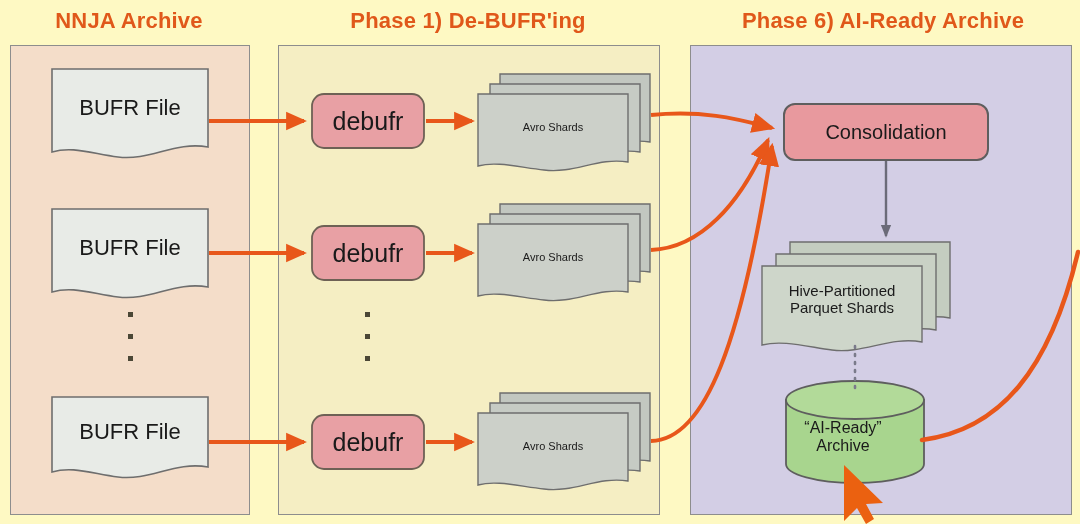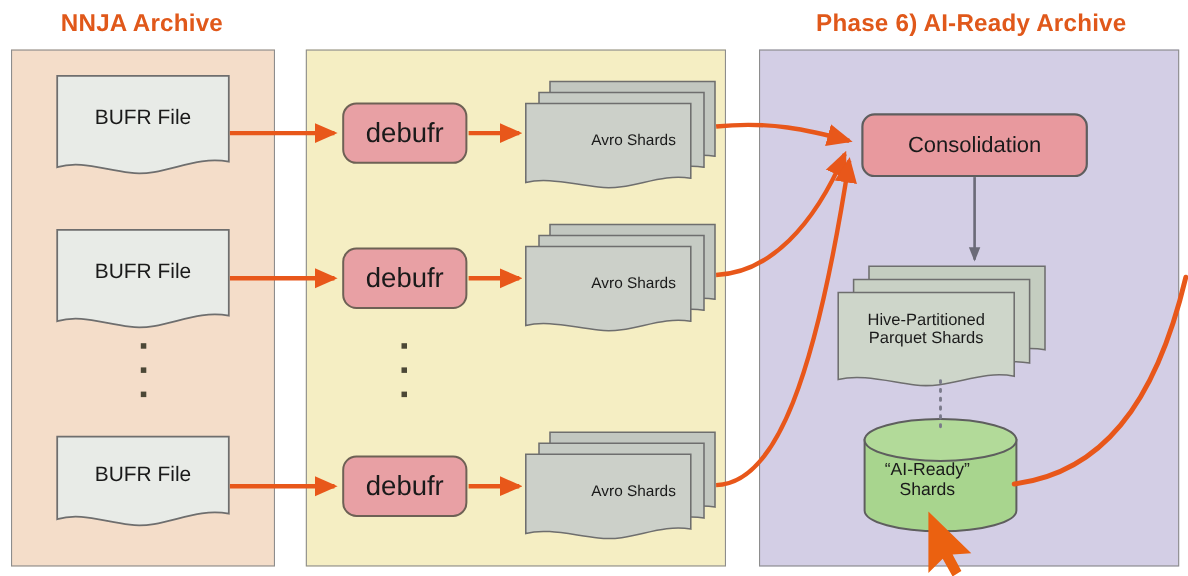--- a/index.html
+++ b/index.html
@@ -11,21 +11,21 @@
   body {
     width: 1080px;
     height: 524px;
     overflow: hidden;
     font-family: "Liberation Sans", sans-serif;
   }
   #stage {
     position: relative;
     width: 1080px;
     height: 524px;
-    background: #ffffff;
+    background: #fef9c3;
   }
 
   
   .col-title {
     position: absolute;
     top: 8px;
     font-size: 22px;
     font-weight: bold;
     color: #e0581a;
     letter-spacing: 0.2px;
@@ -60,23 +60,23 @@
     position: absolute;
     display: flex;
     align-items: center;
     justify-content: center;
     text-align: center;
     color: #1a1a1a;
     user-select: none;
     pointer-events: none;
     line-height: 1.15;
   }
-  .lbl-bufr   { font-size: 19px; }
+  .lbl-bufr   { font-size: 22px; }
   .lbl-debufr { font-size: 25px; }
-  .lbl-avro   { font-size: 14px; margin-left: 23px; }
+  .lbl-avro   { font-size: 11px; }
   .lbl-consol { font-size: 20px; }
   .lbl-parq   { font-size: 15px; }
   .lbl-cyl    { font-size: 16px; }
 
   
   .ellipsis {
     position: absolute;
     display: flex;
     flex-direction: column;
     align-items: center;
@@ -88,20 +88,21 @@
     height: 5px;
     background: #4b4736;
   }
 </style>
 </head>
 <body>
 
 <div id="stage">
 
   <div class="col-title" id="title-nnja">NNJA Archive</div>
+  <div class="col-title" id="title-phase1">Phase 1) De-BUFR'ing</div>
   <div class="col-title" id="title-phase2">Phase 6) AI-Ready Archive</div>
 
   <div class="panel" id="panel-nnja"></div>
   <div class="panel" id="panel-phase1"></div>
   <div class="panel" id="panel-phase2"></div>
 
   <svg id="overlay" viewBox="0 0 1080 524" xmlns="http://www.w3.org/2000/svg">
     <defs>
       <marker id="arrowOrange" viewBox="0 0 10 10" refX="8.6" refY="5" markerWidth="5.2" markerHeight="5.2" orient="auto-start-reverse">
         <path d="M 0 0.6 L 10 5 L 0 9.4 z" fill="#e8571a"></path>
@@ -232,21 +233,21 @@
 
   <div class="node-label lbl-consol" style="left:784px; top:104px; width:204px; height:56px;">Consolidation</div>
 
   <div class="node-label lbl-parq" style="left:762px; top:266px; width:160px; height:66px; flex-direction:column;">
     <span>Hive-Partitioned</span>
     <span>Parquet Shards</span>
   </div>
 
   <div class="node-label lbl-cyl" style="left:786px; top:408px; width:114px; height:58px; flex-direction:column;">
     <span>“AI-Ready”</span>
-    <span>Shards</span>
+    <span>Archive</span>
   </div>
 
   <div class="ellipsis" style="left:128px; top:312px;">
     <i></i>
     <i></i>
     <i></i>
   </div>
   <div class="ellipsis" style="left:365px; top:312px;">
     <i></i>
     <i></i>

